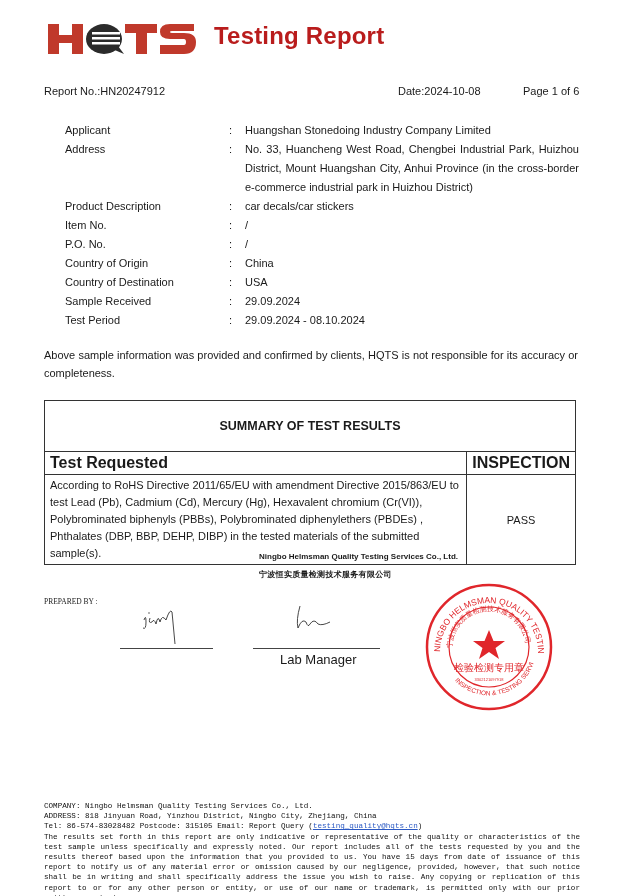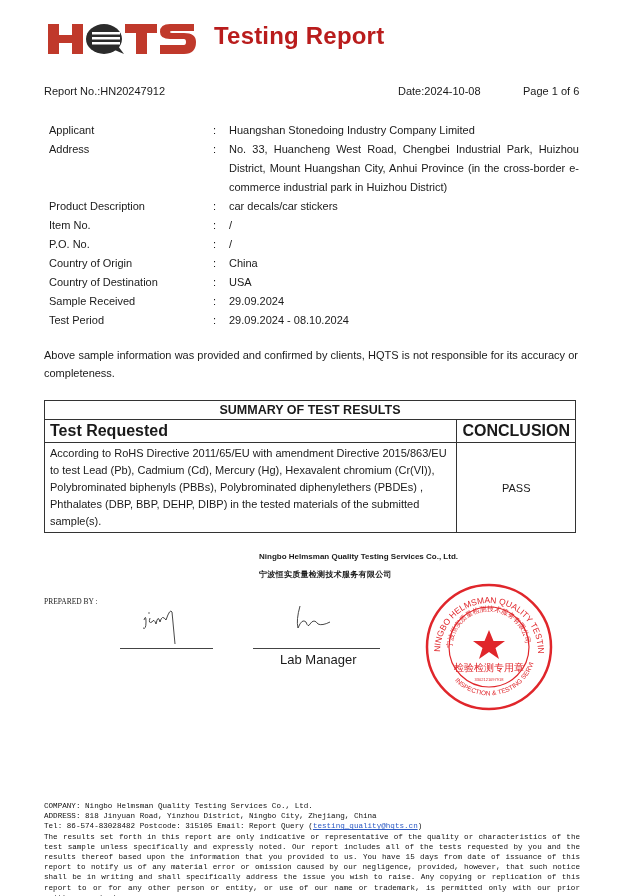--- a/index.html
+++ b/index.html
@@ -12,30 +12,30 @@
   .title { left: 214px; top: 22px; font-size: 24px; font-weight: bold; color: #b91c1c; letter-spacing: 0.2px; }
 
   .meta { top: 85px; font-size: 11px; color: #1a1a1a; }
   .meta.report-no { left: 44px; }
   .meta.date { left: 398px; }
   .meta.page { left: 523px; }
 
   
   .info { left: 49px; top: 121px; width: 530px; font-size: 11px; }
   .info-row { display: flex; line-height: 19px; }
-  .info-label { width: 164px; flex: none; }
+  .info-label { width: 164px; flex: none; margin-left: 16px; }
   .info-colon { width: 16px; flex: none; }
   .info-value { flex: 1; text-align: justify; }
 
   .disclaimer { left: 44px; top: 346px; width: 534px; font-size: 11px; line-height: 18px; text-align: justify; }
 
   
   .summary { left: 44px; top: 400px; width: 532px; border-collapse: collapse; font-size: 11px; }
   .summary td, .summary th { border: 1px solid #333; }
-  .summary .sum-title { text-align: center; font-weight: bold; font-size: 12.5px; height: 18px; padding: 0; }
+  .summary .sum-title { text-align: center; font-weight: bold; font-size: 12.5px; height: 18px; padding: 16px; }
   .summary .col-head { font-weight: bold; font-size: 16px; text-align: left; padding: 2px 5px; height: 17px; }
   .summary .col-head.concl { text-align: center; width: 90px; }
   .summary .test-desc { padding: 2px 5px; line-height: 17px; vertical-align: top; }
   .summary .test-result { text-align: center; vertical-align: middle; }
 
   
   .co-en { left: 259px; top: 552px; font-size: 8px; font-weight: bold; }
   .co-cn { left: 259px; top: 569px; font-size: 8px; font-weight: bold; letter-spacing: 0.3px; }
 
   .prepared { left: 44px; top: 597px; font-family: "Liberation Serif", serif; font-size: 7.5px; }
@@ -129,21 +129,21 @@
 
 <div class="abs disclaimer">Above sample information was provided and confirmed by clients, HQTS is not responsible for its accuracy or completeness.</div>
 
 <table class="abs summary">
   <tbody>
       <tr>
     <td colspan="2" class="sum-title">SUMMARY OF TEST RESULTS</td>
   </tr>
   <tr>
     <th class="col-head">Test Requested</th>
-    <th class="col-head concl">CONCLUSION</th>
+    <th class="col-head concl">INSPECTION</th>
   </tr>
   <tr>
     <td class="test-desc">According to RoHS Directive 2011/65/EU with amendment Directive 2015/863/EU to test Lead (Pb), Cadmium (Cd), Mercury (Hg), Hexavalent chromium (Cr(VI)), Polybrominated biphenyls (PBBs), Polybrominated diphenylethers (PBDEs) , Phthalates (DBP, BBP, DEHP, DIBP) in the tested materials of the submitted sample(s).</td>
     <td class="test-result">PASS</td>
   </tr>
 </tbody>
   </table>
 
 <div class="abs co-en">Ningbo Helmsman Quality Testing Services Co., Ltd.</div>
 <div class="abs co-cn">宁波恒实质量检测技术服务有限公司</div>

